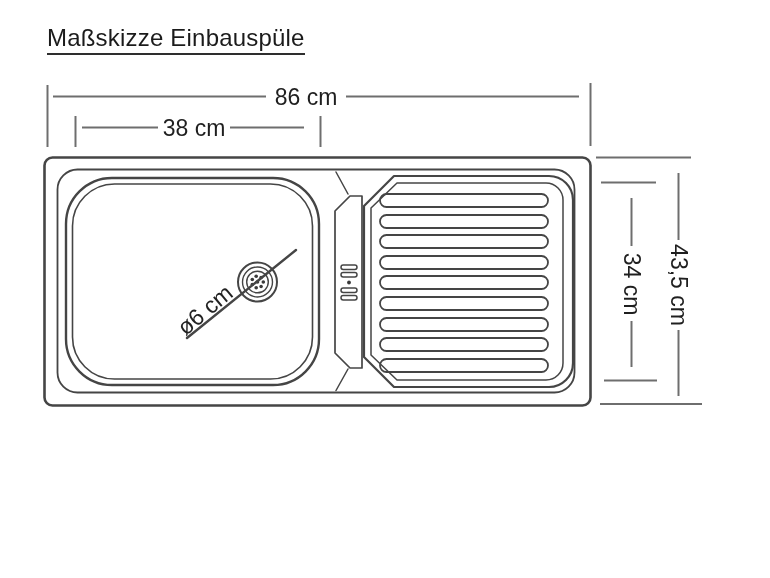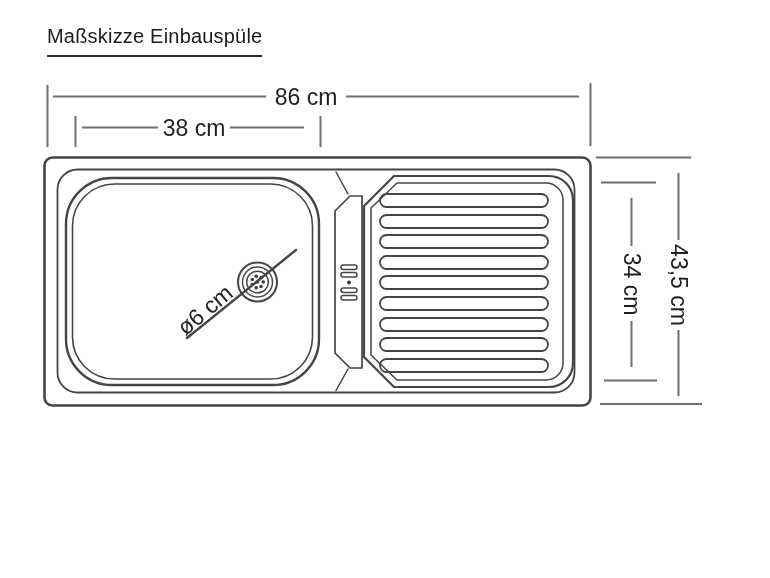--- a/index.html
+++ b/index.html
@@ -7,25 +7,25 @@
     position:relative;
     width:770px;height:578px;
     background:#ffffff;
     font-family:"Liberation Sans", sans-serif;
     overflow:hidden;
   }
   .title{
     position:absolute;
     left:47px;top:24px;
     display:inline-block;
-    font-size:20px;
+    font-size:24px;
     line-height:1.2;
     color:#1b1b1b;
     border-bottom:2px solid #2e2e2e;
-    padding-bottom:7px;
+    padding-bottom:0;
     letter-spacing:0.2px;
   }
   svg{position:absolute;left:0;top:0;}
   .dim{stroke:#6e6e6e;stroke-width:2;fill:none;}
   .dim-text{fill:#1f1f1f;font-size:23px;font-family:"Liberation Sans", sans-serif;}
   .draw{stroke:#454545;fill:none;stroke-linejoin:round;stroke-linecap:round;}
   .draw-text{fill:#222222;font-size:23px;font-family:"Liberation Sans", sans-serif;}
   .dot{fill:#3a3a3a;stroke:none;}
 </style>
 </head>

